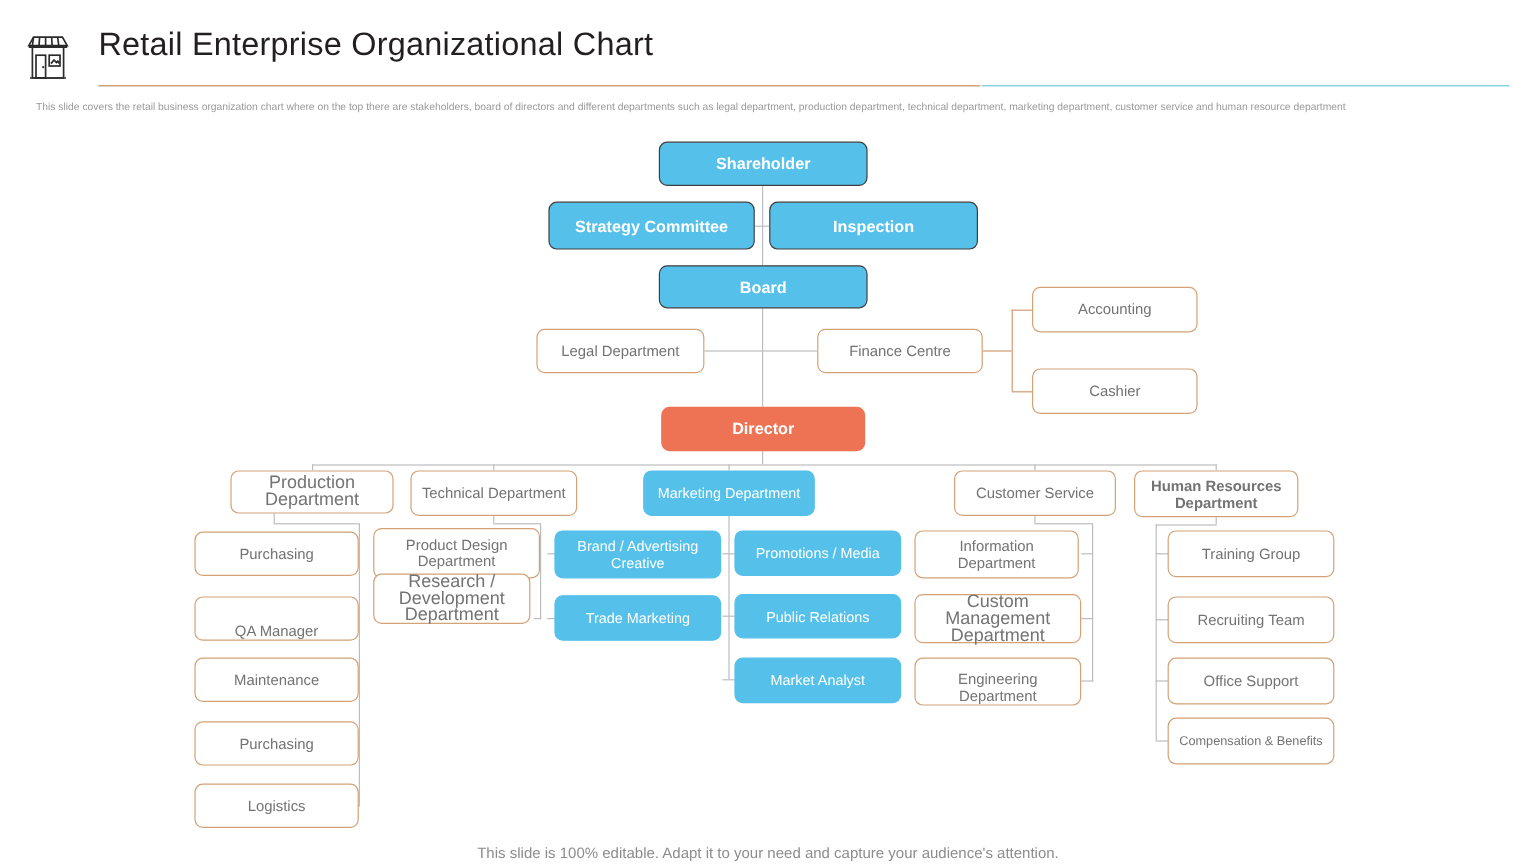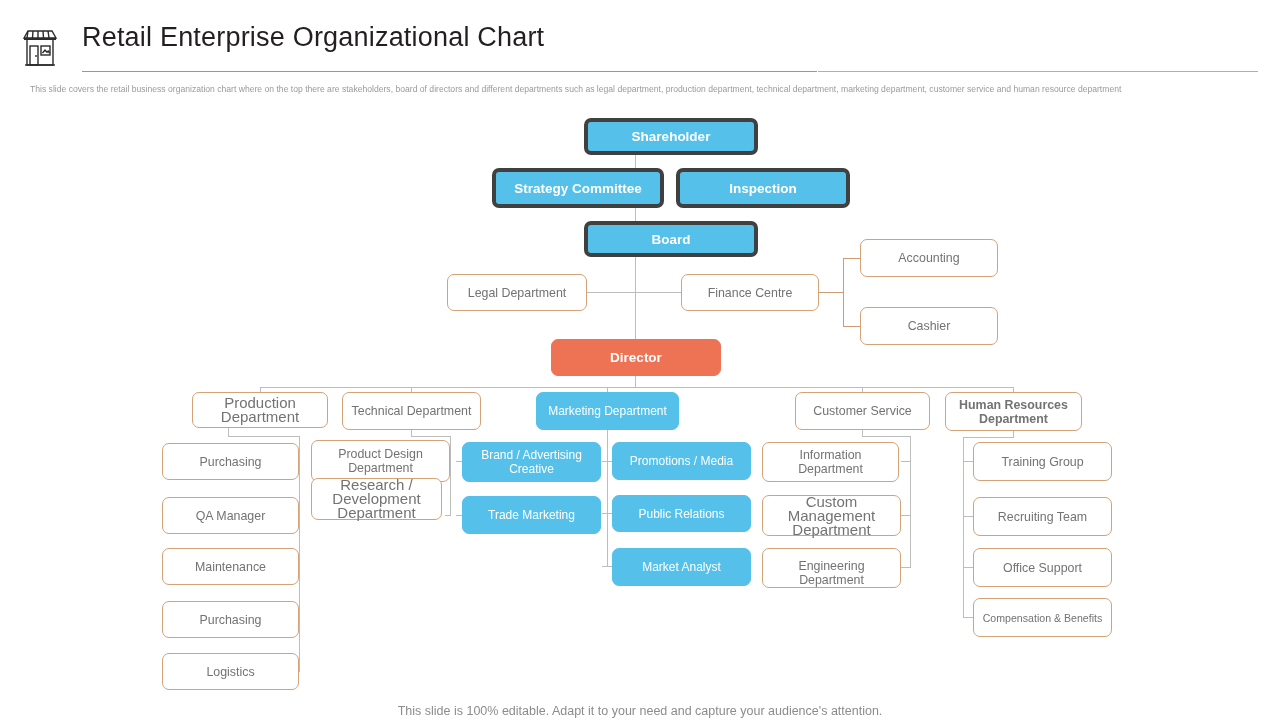--- a/index.html
+++ b/index.html
@@ -37,22 +37,21 @@
   
   .node{
     position:absolute;box-sizing:border-box;
     display:flex;align-items:center;justify-content:center;text-align:center;
     border-radius:7px;
   }
   .node span{display:block;width:100%;padding:0 4px;}
 
   .n-blue{
     background:#55c0ea;color:#ffffff;font-weight:700;font-size:13.5px;
-    border:4px solid #404040;
-    margin-left:35px;
+    border:1px solid #404040;
   }
   .n-blue-sub{
     background:#55c0ea;color:#ffffff;font-weight:400;font-size:12px;
     border:1px solid #55c0ea;line-height:14px;
   }
   .n-orange{
     background:#ee7355;color:#ffffff;font-weight:700;font-size:13.5px;
     border:1px solid #ee7355;
   }
   .n-white{
@@ -184,21 +183,21 @@
       </div>
       <div class="node n-white" style="left: 795px; top: 392px; width: 135px; height: 38px;">
         <span>Customer Service</span>
       </div>
       <div class="node n-white" style="left: 945px; top: 392px; width: 137px; height: 39px; font-weight: bold;">
         <span>Human Resources Department</span>
       </div>
       <div class="node n-white" style="left: 162px; top: 443px; width: 137px; height: 37px;">
         <span>Purchasing</span>
       </div>
-      <div class="node n-white" style="left: 162px; top: 497px; width: 137px; height: 37px;">
+      <div class="node n-white" style="left: 162px; top: 497px; width: 137px; height: 37px; align-items: flex-end;">
         <span>QA Manager</span>
       </div>
       <div class="node n-white" style="left: 162px; top: 548px; width: 137px; height: 37px;">
         <span>Maintenance</span>
       </div>
       <div class="node n-white" style="left: 162px; top: 601px; width: 137px; height: 37px;">
         <span>Purchasing</span>
       </div>
       <div class="node n-white" style="left: 162px; top: 653px; width: 137px; height: 37px;">
         <span>Logistics</span>

